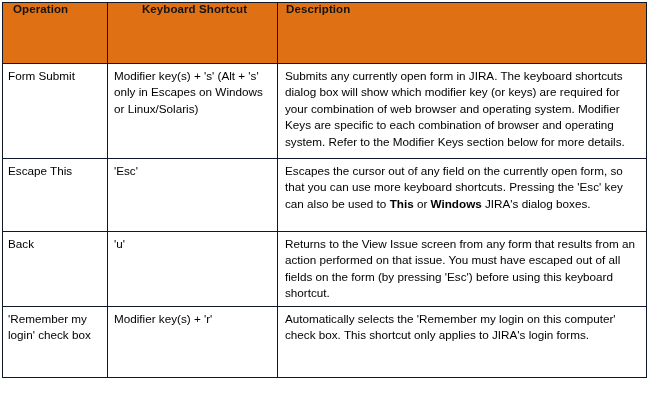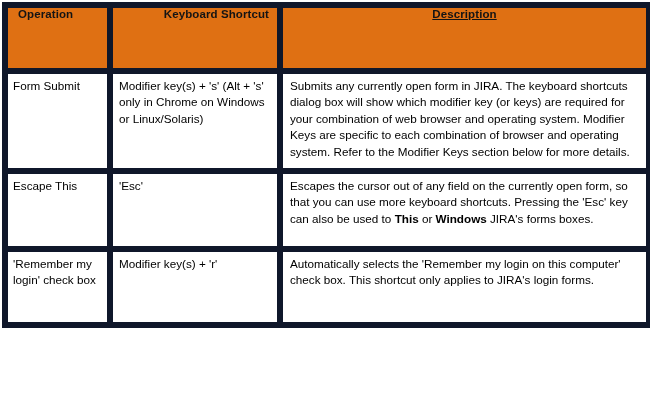--- a/index.html
+++ b/index.html
@@ -26,38 +26,38 @@
     width: 644px;
     table-layout: fixed;
     background: #ffffff;
   }
   table.shortcut-table col.col-op    { width: 105px; }
   table.shortcut-table col.col-key   { width: 170px; }
   table.shortcut-table col.col-desc  { width: 369px; }
 
   table.shortcut-table th,
   table.shortcut-table td {
-    border: 6px solid #0f172a;
+    border: 1px solid #0f172a;
     vertical-align: top;
     text-align: left;
   }
   thead th {
     background: #df7013;
     border-color: #3a1d05;
     color: #141414;
     font-weight: bold;
     font-size: 11.5px;
     letter-spacing: 0.1px;
     height: 60px;
     vertical-align: middle;
     padding: 0 8px;
   }
   thead th.th-op    { text-align: left;   padding-left: 10px; }
-  thead th.th-key   { text-align: right;   padding-left: 12px; }
-  thead th.th-desc  { text-align: center; text-decoration: underline; }
+  thead th.th-key   { text-align: center;   padding-left: 12px; }
+  thead th.th-desc  { text-align: left; }
 
   tbody td {
     font-size: 11.7px;
     line-height: 16.4px;
     padding: 4px 6px 4px 6px;
     margin-top: 28px;
   }
   tbody td.cell-op   { padding-left: 5px; }
   tbody td.cell-key  { padding-left: 6px; }
   tbody td.cell-desc { padding-left: 7px; padding-right: 4px; }
@@ -84,31 +84,36 @@
       <tr>
         <th class="th-op">Operation</th>
         <th class="th-key">Keyboard Shortcut</th>
         <th class="th-desc">Description</th>
       </tr>
     </thead>
     <tbody>
 
       <tr class="r1">
         <td class="cell-op">Form Submit</td>
-        <td class="cell-key">Modifier key(s) + 's' (Alt + 's' only in Chrome on Windows or Linux/Solaris)</td>
+        <td class="cell-key">Modifier key(s) + 's' (Alt + 's' only in Escapes on Windows or Linux/Solaris)</td>
         <td class="cell-desc">Submits any currently open form in JIRA. The keyboard shortcuts dialog box will show which modifier key (or keys) are required for your combination of web browser and operating system. Modifier Keys are specific to each combination of browser and operating system. Refer to the Modifier Keys section below for more details.</td>
       </tr>
 
 
       <tr class="r3">
         <td class="cell-op">Escape This</td>
         <td class="cell-key">'Esc'</td>
-        <td class="cell-desc"><span>Escapes the cursor out of any field on the currently open form, so that you can use more keyboard shortcuts. Pressing the 'Esc' key can also be used to </span><span class="b">This</span><span> or </span><span class="b">Windows</span><span> JIRA's forms boxes.</span></td>
+        <td class="cell-desc"><span>Escapes the cursor out of any field on the currently open form, so that you can use more keyboard shortcuts. Pressing the 'Esc' key can also be used to </span><span class="b">This</span><span> or </span><span class="b">Windows</span><span> JIRA's dialog boxes.</span></td>
       </tr>
 
+      <tr class="r4">
+        <td class="cell-op">Back</td>
+        <td class="cell-key">'u'</td>
+        <td class="cell-desc">Returns to the View Issue screen from any form that results from an action performed on that issue. You must have escaped out of all fields on the form (by pressing 'Esc') before using this keyboard shortcut.</td>
+      </tr>
 
       <tr class="r5">
         <td class="cell-op">'Remember my login' check box</td>
         <td class="cell-key">Modifier key(s) + 'r'</td>
         <td class="cell-desc">Automatically selects the 'Remember my login on this computer' check box. This shortcut only applies to JIRA's login forms.</td>
       </tr>
 
     </tbody>
   </table>
 </div>

